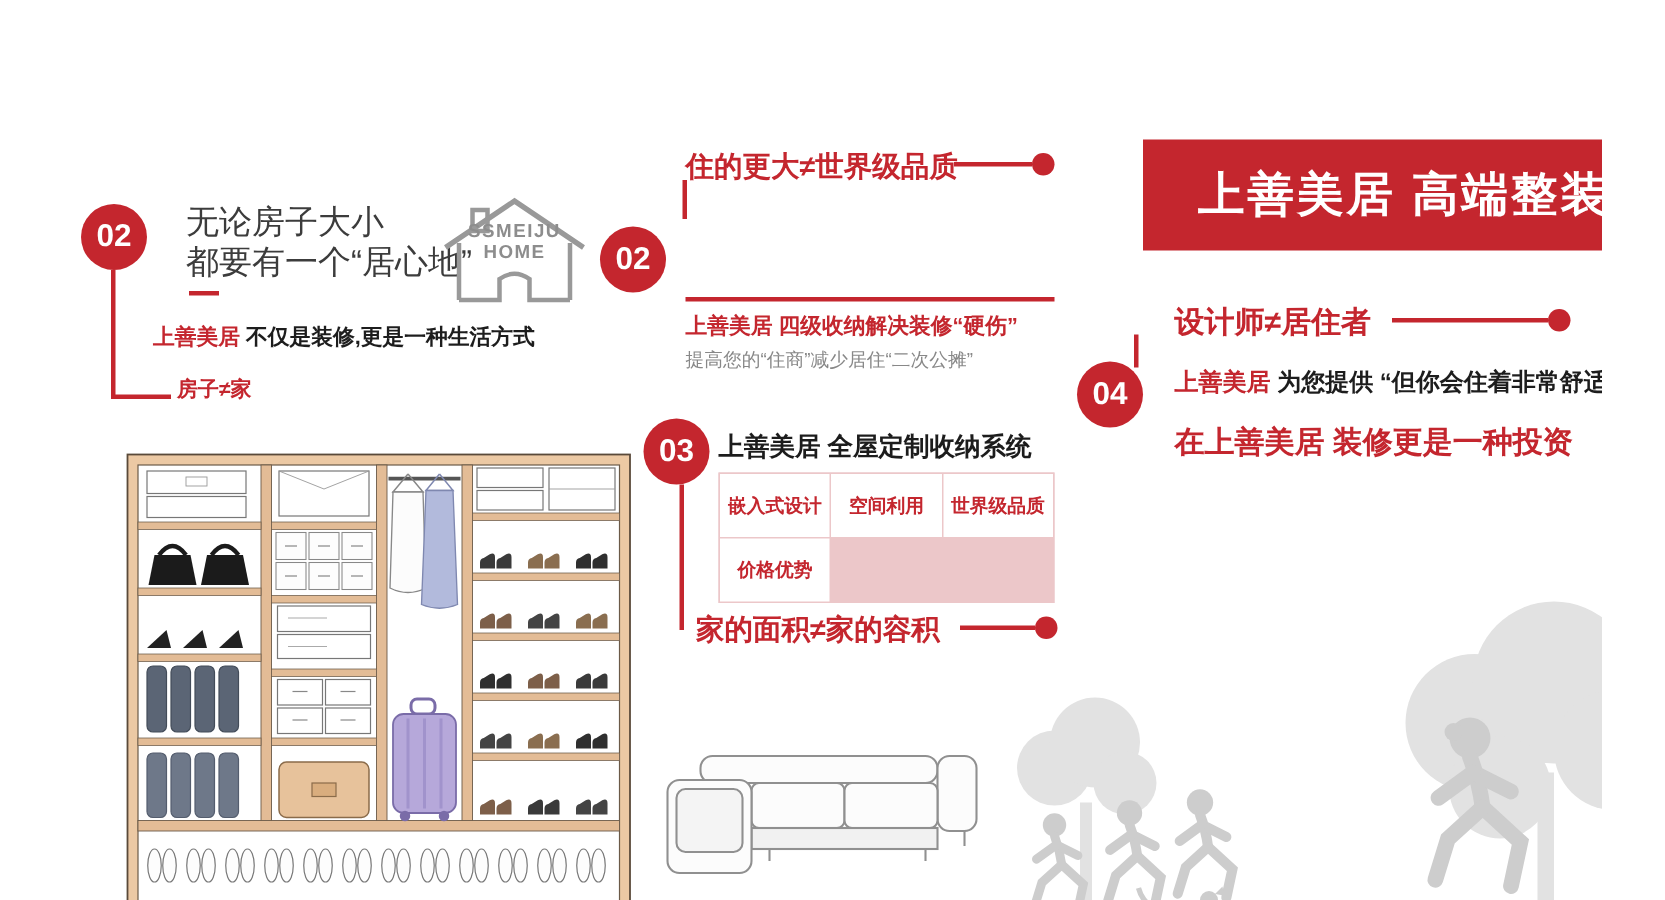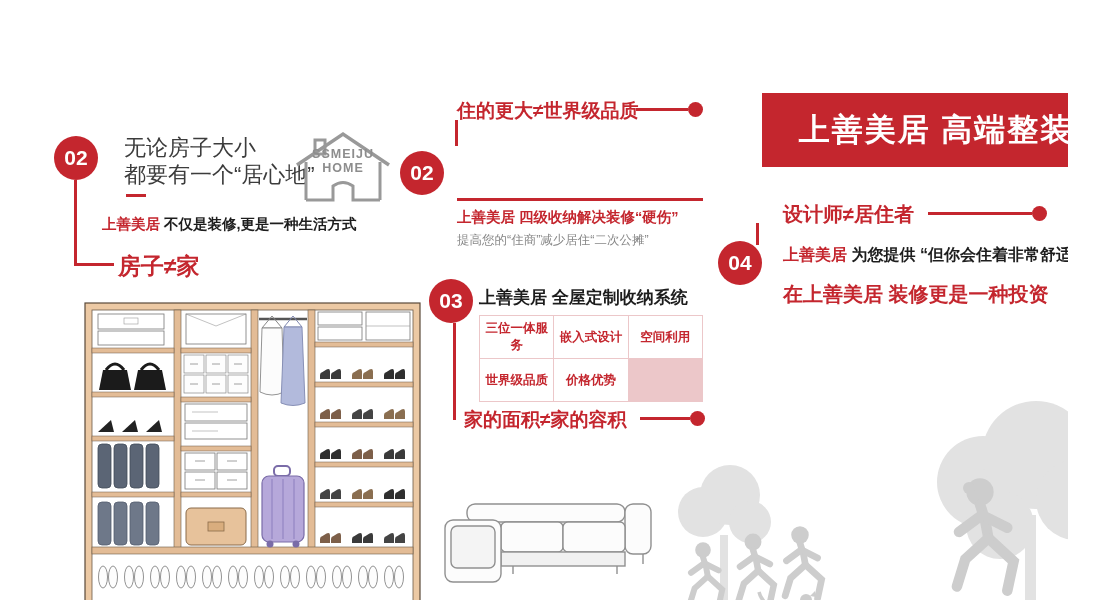--- a/index.html
+++ b/index.html
@@ -9,21 +9,21 @@
   .abs{position:absolute;}
   .banner{left:762px;top:45px;width:348px;height:74px;background:var(--red);color:#fff;
           display:flex;align-items:center;justify-content:center;font-size:31px;font-weight:bold;letter-spacing:2px;}
   .num{width:44px;height:44px;border-radius:50%;background:var(--red);color:#fff;font-size:21px;
        font-weight:bold;display:flex;align-items:center;justify-content:center;}
   .rline{background:var(--red);}
   .rdot{width:15px;height:15px;border-radius:50%;background:var(--red);}
   .redbold{color:var(--red);font-weight:bold;}
   .s1-text{left:124px;top:86px;font-size:22px;color:#3c3c3c;line-height:27px;}
   .s1-slogan{left:102px;top:167px;font-size:14.5px;font-weight:bold;color:#1d1d1d;white-space:nowrap;}
-  .s1-label{left:118px;top:203px;font-size:23px;}
+  .s1-label{left:118px;top:203px;font-size:14px;}
   .s2-header{left:457px;top:50px;font-size:19px;}
   .s2-body{left:457px;top:92px;font-size:16px;color:#333;line-height:27px;}
   .s2-red{left:457px;top:160px;font-size:14.5px;}
   .s2-gray{left:457px;top:184px;font-size:12.5px;color:#888;}
   .s3-title{left:479px;top:238px;font-size:17px;font-weight:bold;color:#1c1c1c;white-space:nowrap;}
   .s3-grid{left:479px;top:267px;width:224px;display:grid;grid-template-columns:1fr 1fr 1fr;
            gap:1px;background:#ecc7c9;border:1px solid #ecc7c9;}
   .s3-grid span{background:#fff;height:42px;display:flex;align-items:center;justify-content:center;
            font-size:12.5px;font-weight:bold;color:var(--red);text-align:center;}
   .s3-label{left:464px;top:359px;font-size:19px;}
@@ -70,21 +70,20 @@
   <div class="abs rdot" style="left:688px;top:54px;"></div>
   <div class="abs rline" style="left:455px;top:72px;width:2.5px;height:26px;"></div>
   <div class="abs num" style="left:400px;top:103px;">02</div>
   <div class="abs rline" style="left:457px;top:150px;width:246px;height:2.5px;"></div>
   <div class="abs redbold s2-red">上善美居 四级收纳解决装修“硬伤”</div>
   <div class="abs s2-gray">提高您的“住商”减少居住“二次公摊”</div>
 
   <div class="abs num" style="left:429px;top:231px;">03</div>
   <div class="abs s3-title">上善美居 全屋定制收纳系统</div>
   <div class="abs s3-grid">
-    <span>三位一体服务</span>
     <span>嵌入式设计</span>
     <span>空间利用</span>
     <span>世界级品质</span>
     <span>价格优势</span>
   </div>
   <div class="abs rline" style="left:453px;top:275px;width:2.5px;height:97px;"></div>
   <div class="abs redbold s3-label">家的面积≠家的容积</div>
   <div class="abs rline" style="left:640px;top:369px;width:50px;height:3px;"></div>
   <div class="abs rdot" style="left:690px;top:363px;"></div>
 

